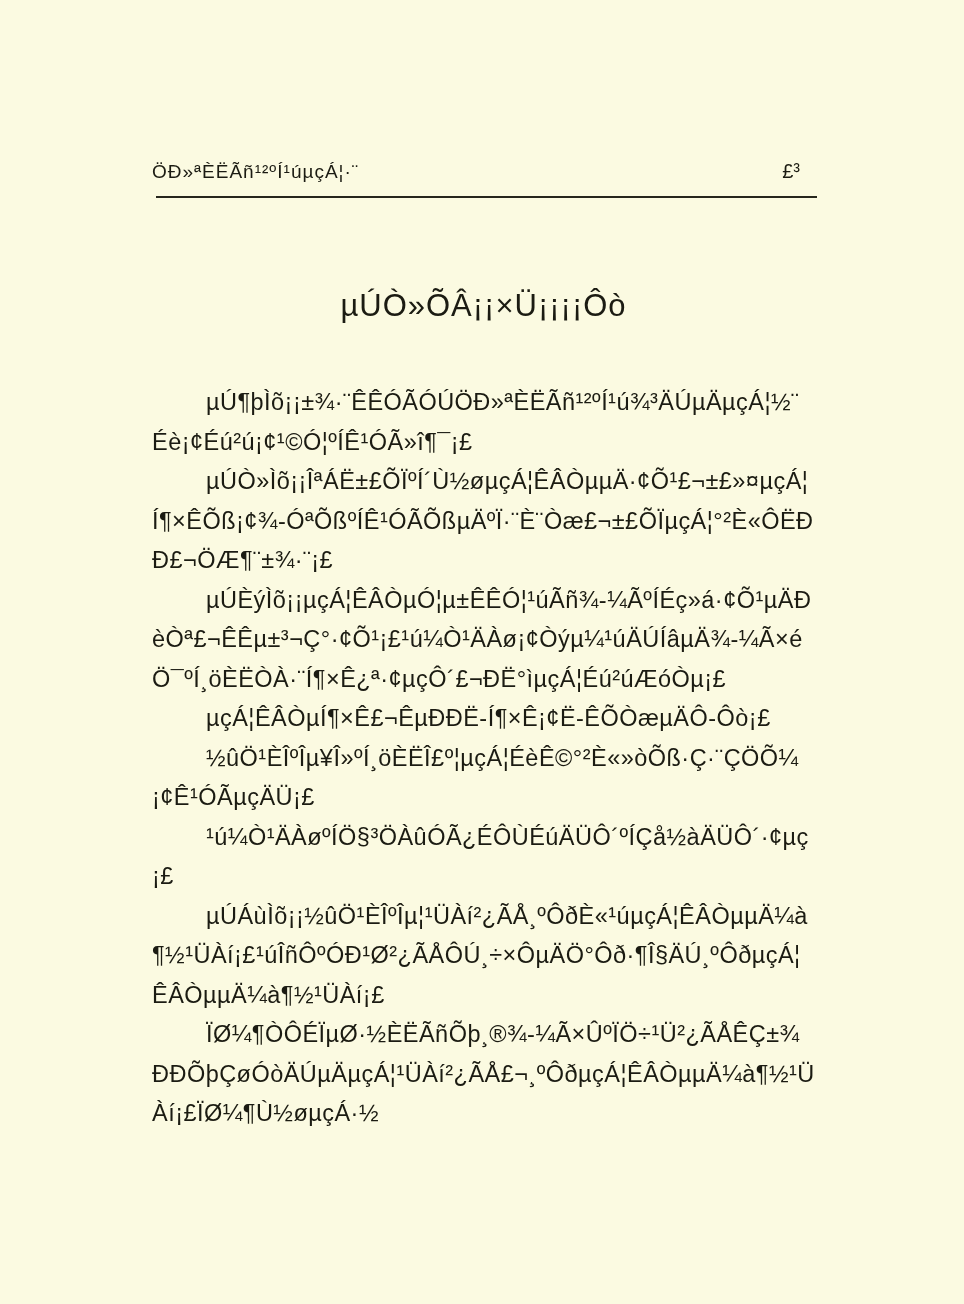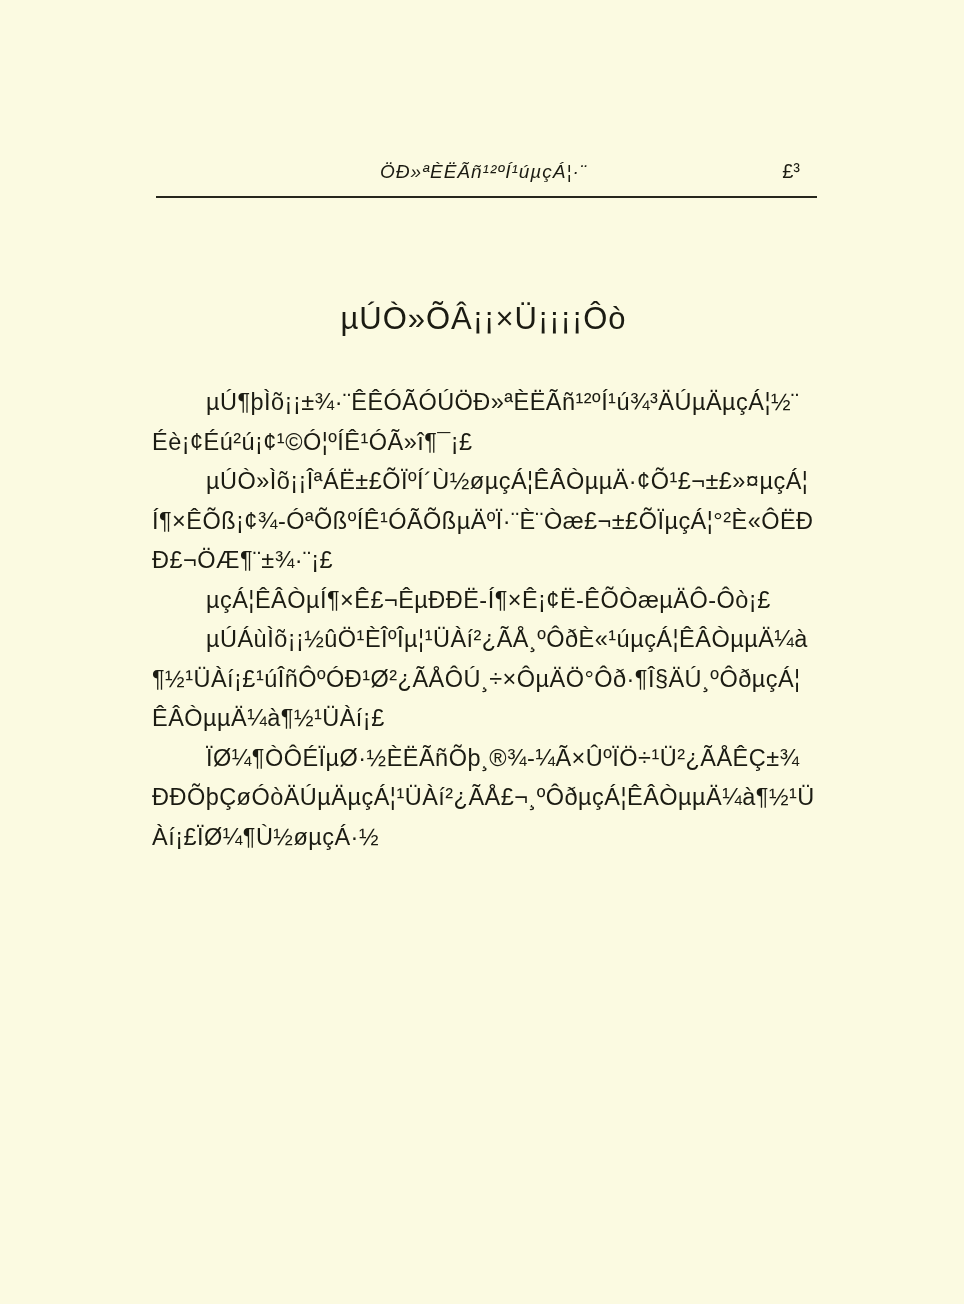--- a/index.html
+++ b/index.html
@@ -10,45 +10,43 @@
     background: #fbfae1;
     overflow: hidden;
     font-family: "Liberation Sans", sans-serif;
     color: #1b1b12;
   }
   .running-header {
     position: absolute;
     top: 161px;
     left: 152px;
     width: 663px;
-    text-align: center;
     font-size: 19px;
     letter-spacing: 1px;
     white-space: nowrap;
-    font-style: italic;
   }
   .page-number {
     position: absolute;
     top: 160px;
     left: 770px;
     width: 30px;
     text-align: right;
     font-size: 20px;
   }
   .header-rule {
     position: absolute;
     top: 196px;
     left: 156px;
     width: 661px;
     height: 2px;
     background: #26261c;
   }
   .chapter-title {
     position: absolute;
-    top: 301px;
+    top: 288px;
     left: 152px;
     width: 663px;
     margin: 0;
     text-align: center;
     font-size: 31px;
     font-weight: normal;
     letter-spacing: 1px;
     white-space: nowrap;
   }
   .body-text {
@@ -79,18 +77,21 @@
 
   <div class="page-number">£³</div>
 
   <div class="header-rule"></div>
 
   <h1 class="chapter-title">µÚÒ»ÕÂ¡¡×Ü¡¡¡¡Ôò</h1>
 
   <div class="body-text">
     <p>µÚ¶þÌõ¡¡±¾·¨ÊÊÓÃÓÚÖÐ»ªÈËÃñ¹²ºÍ¹ú¾³ÄÚµÄµçÁ¦½¨Éè¡¢Éú²ú¡¢¹©Ó¦ºÍÊ¹ÓÃ»î¶¯¡£</p>
     <p>µÚÒ»Ìõ¡¡ÎªÁË±£ÕÏºÍ´Ù½øµçÁ¦ÊÂÒµµÄ·¢Õ¹£¬±£»¤µçÁ¦Í¶×ÊÕß¡¢¾-ÓªÕßºÍÊ¹ÓÃÕßµÄºÏ·¨È¨Òæ£¬±£ÕÏµçÁ¦°²È«ÔËÐÐ£¬ÖÆ¶¨±¾·¨¡£</p>
+    <p>µÚÈýÌõ¡¡µçÁ¦ÊÂÒµÓ¦µ±ÊÊÓ¦¹úÃñ¾-¼ÃºÍÉç»á·¢Õ¹µÄÐèÒª£¬ÊÊµ±³¬Ç°·¢Õ¹¡£¹ú¼Ò¹ÄÀø¡¢Òýµ¼¹úÄÚÍâµÄ¾-¼Ã×éÖ¯ºÍ¸öÈËÒÀ·¨Í¶×Ê¿ª·¢µçÔ´£¬ÐË°ìµçÁ¦Éú²úÆóÒµ¡£</p>
     <p>µçÁ¦ÊÂÒµÍ¶×Ê£¬ÊµÐÐË-Í¶×Ê¡¢Ë-ÊÕÒæµÄÔ-Ôò¡£</p>
+    <p>½ûÖ¹ÈÎºÎµ¥Î»ºÍ¸öÈËÎ£º¦µçÁ¦ÉèÊ©°²È«»òÕß·Ç·¨ÇÖÕ¼¡¢Ê¹ÓÃµçÄÜ¡£</p>
+    <p>¹ú¼Ò¹ÄÀøºÍÖ§³ÖÀûÓÃ¿ÉÔÙÉúÄÜÔ´ºÍÇå½àÄÜÔ´·¢µç¡£</p>
     <p>µÚÁùÌõ¡¡½ûÖ¹ÈÎºÎµ¦¹ÜÀí²¿ÃÅ¸ºÔðÈ«¹úµçÁ¦ÊÂÒµµÄ¼à¶½¹ÜÀí¡£¹úÎñÔºÓÐ¹Ø²¿ÃÅÔÚ¸÷×ÔµÄÖ°Ôð·¶Î§ÄÚ¸ºÔðµçÁ¦ÊÂÒµµÄ¼à¶½¹ÜÀí¡£</p>
     <p>ÏØ¼¶ÒÔÉÏµØ·½ÈËÃñÕþ¸®¾-¼Ã×ÛºÏÖ÷¹Ü²¿ÃÅÊÇ±¾ÐÐÕþÇøÓòÄÚµÄµçÁ¦¹ÜÀí²¿ÃÅ£¬¸ºÔðµçÁ¦ÊÂÒµµÄ¼à¶½¹ÜÀí¡£ÏØ¼¶Ù½øµçÁ·½</p>
   </div>
 
 </div>
 
 </body></html>

